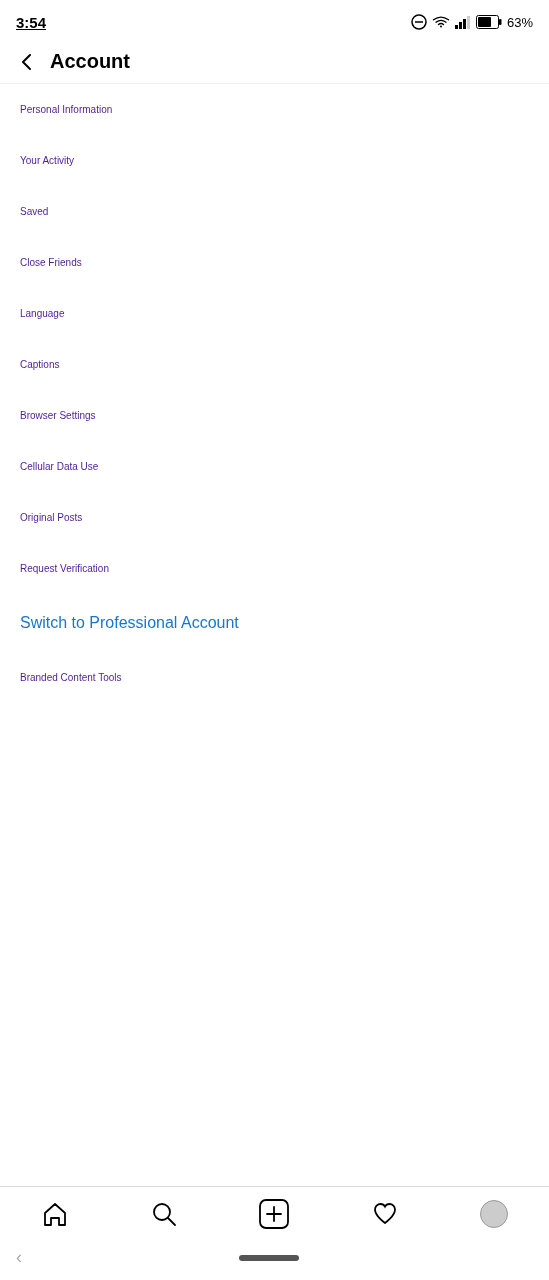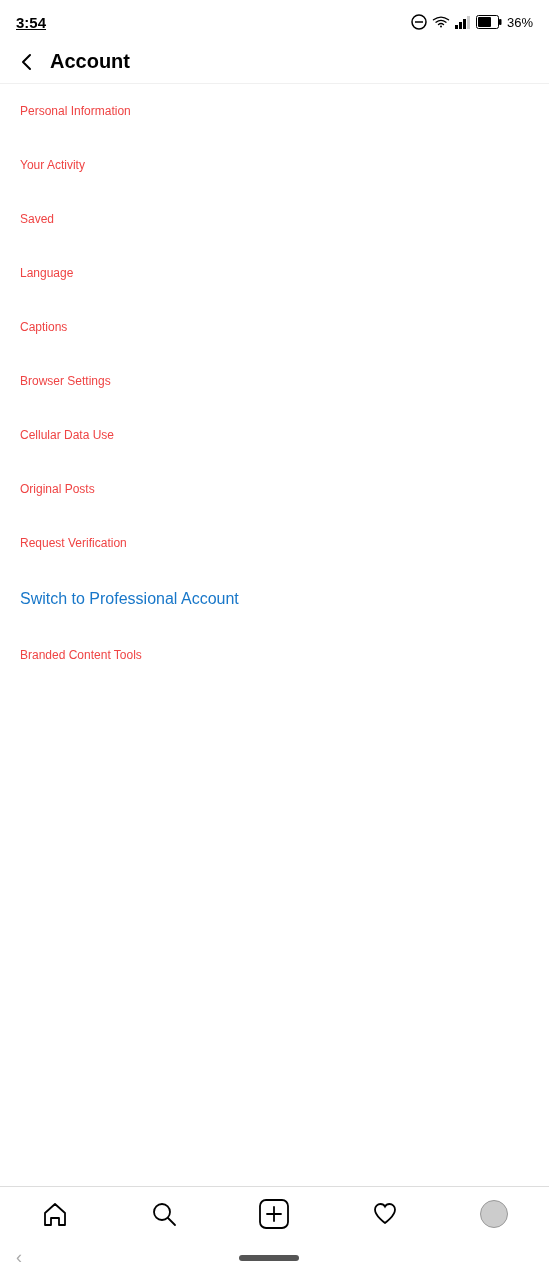--- a/index.html
+++ b/index.html
@@ -59,22 +59,22 @@
     .menu-list {
       flex: 1;
       padding: 0;
     }
     .menu-item {
       display: flex;
       align-items: center;
       padding: 20px 20px;
       border-bottom: none;
       cursor: pointer;
-      font-size: 12px;
-      color: #ef4444;
+      font-size: 10px;
+      color: #4c1d95;
     }
     .menu-item.blue-text {
       color: #1877c9;
       font-size: 16px;
     }
 
     
     .bottom-nav {
       border-top: 1px solid #ddd;
       display: flex;
@@ -145,37 +145,38 @@
       <rect x="4" y="7" width="3" height="7"></rect>
       <rect x="8" y="4" width="3" height="10"></rect>
       <rect x="12" y="1" width="3" height="13" fill="#ccc"></rect>
     </svg>
 
     <svg width="26" height="14" viewBox="0 0 26 14" fill="none">
       <rect x="0.5" y="0.5" width="22" height="13" rx="2" stroke="#000" stroke-width="1"></rect>
       <rect x="23" y="4" width="2.5" height="6" rx="1" fill="#000"></rect>
       <rect x="2" y="2" width="13" height="10" rx="1" fill="#000"></rect>
     </svg>
-    <span style="font-size:13px;font-weight:500;">36%</span>
+    <span style="font-size:13px;font-weight:500;">63%</span>
   </div>
 </div>
 
 <div class="header">
   <div class="back-btn">
     <svg width="22" height="22" viewBox="0 0 22 22" fill="none">
       <path d="M14 4 L7 11 L14 18" stroke="#000" stroke-width="2" stroke-linecap="round" stroke-linejoin="round"></path>
     </svg>
   </div>
   <span class="header-title">Account</span>
 </div>
 
 <div class="menu-list">
 <div class="menu-item">Personal Information</div>
     <div class="menu-item">Your Activity</div>
     <div class="menu-item">Saved</div>
+    <div class="menu-item">Close Friends</div>
     <div class="menu-item">Language</div>
     <div class="menu-item">Captions</div>
     <div class="menu-item">Browser Settings</div>
     <div class="menu-item">Cellular Data Use</div>
     <div class="menu-item">Original Posts</div>
     <div class="menu-item">Request Verification</div>
     <div class="menu-item blue-text">Switch to Professional Account</div>
     <div class="menu-item">Branded Content Tools</div>
   </div>
 

